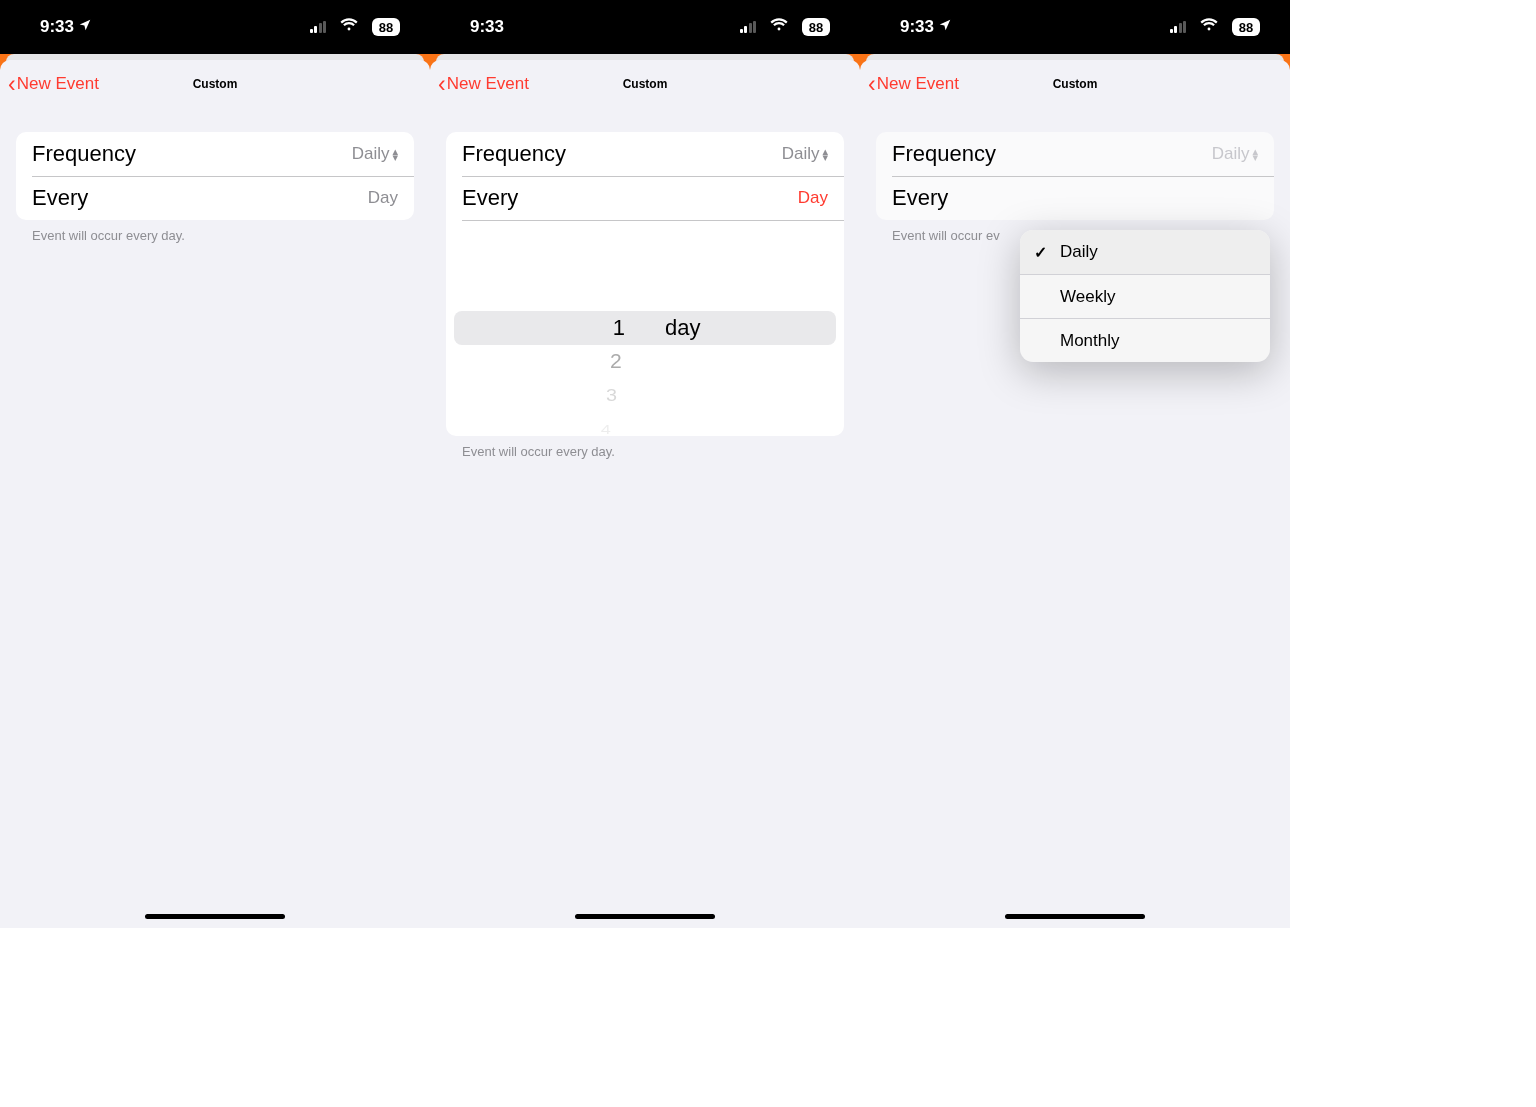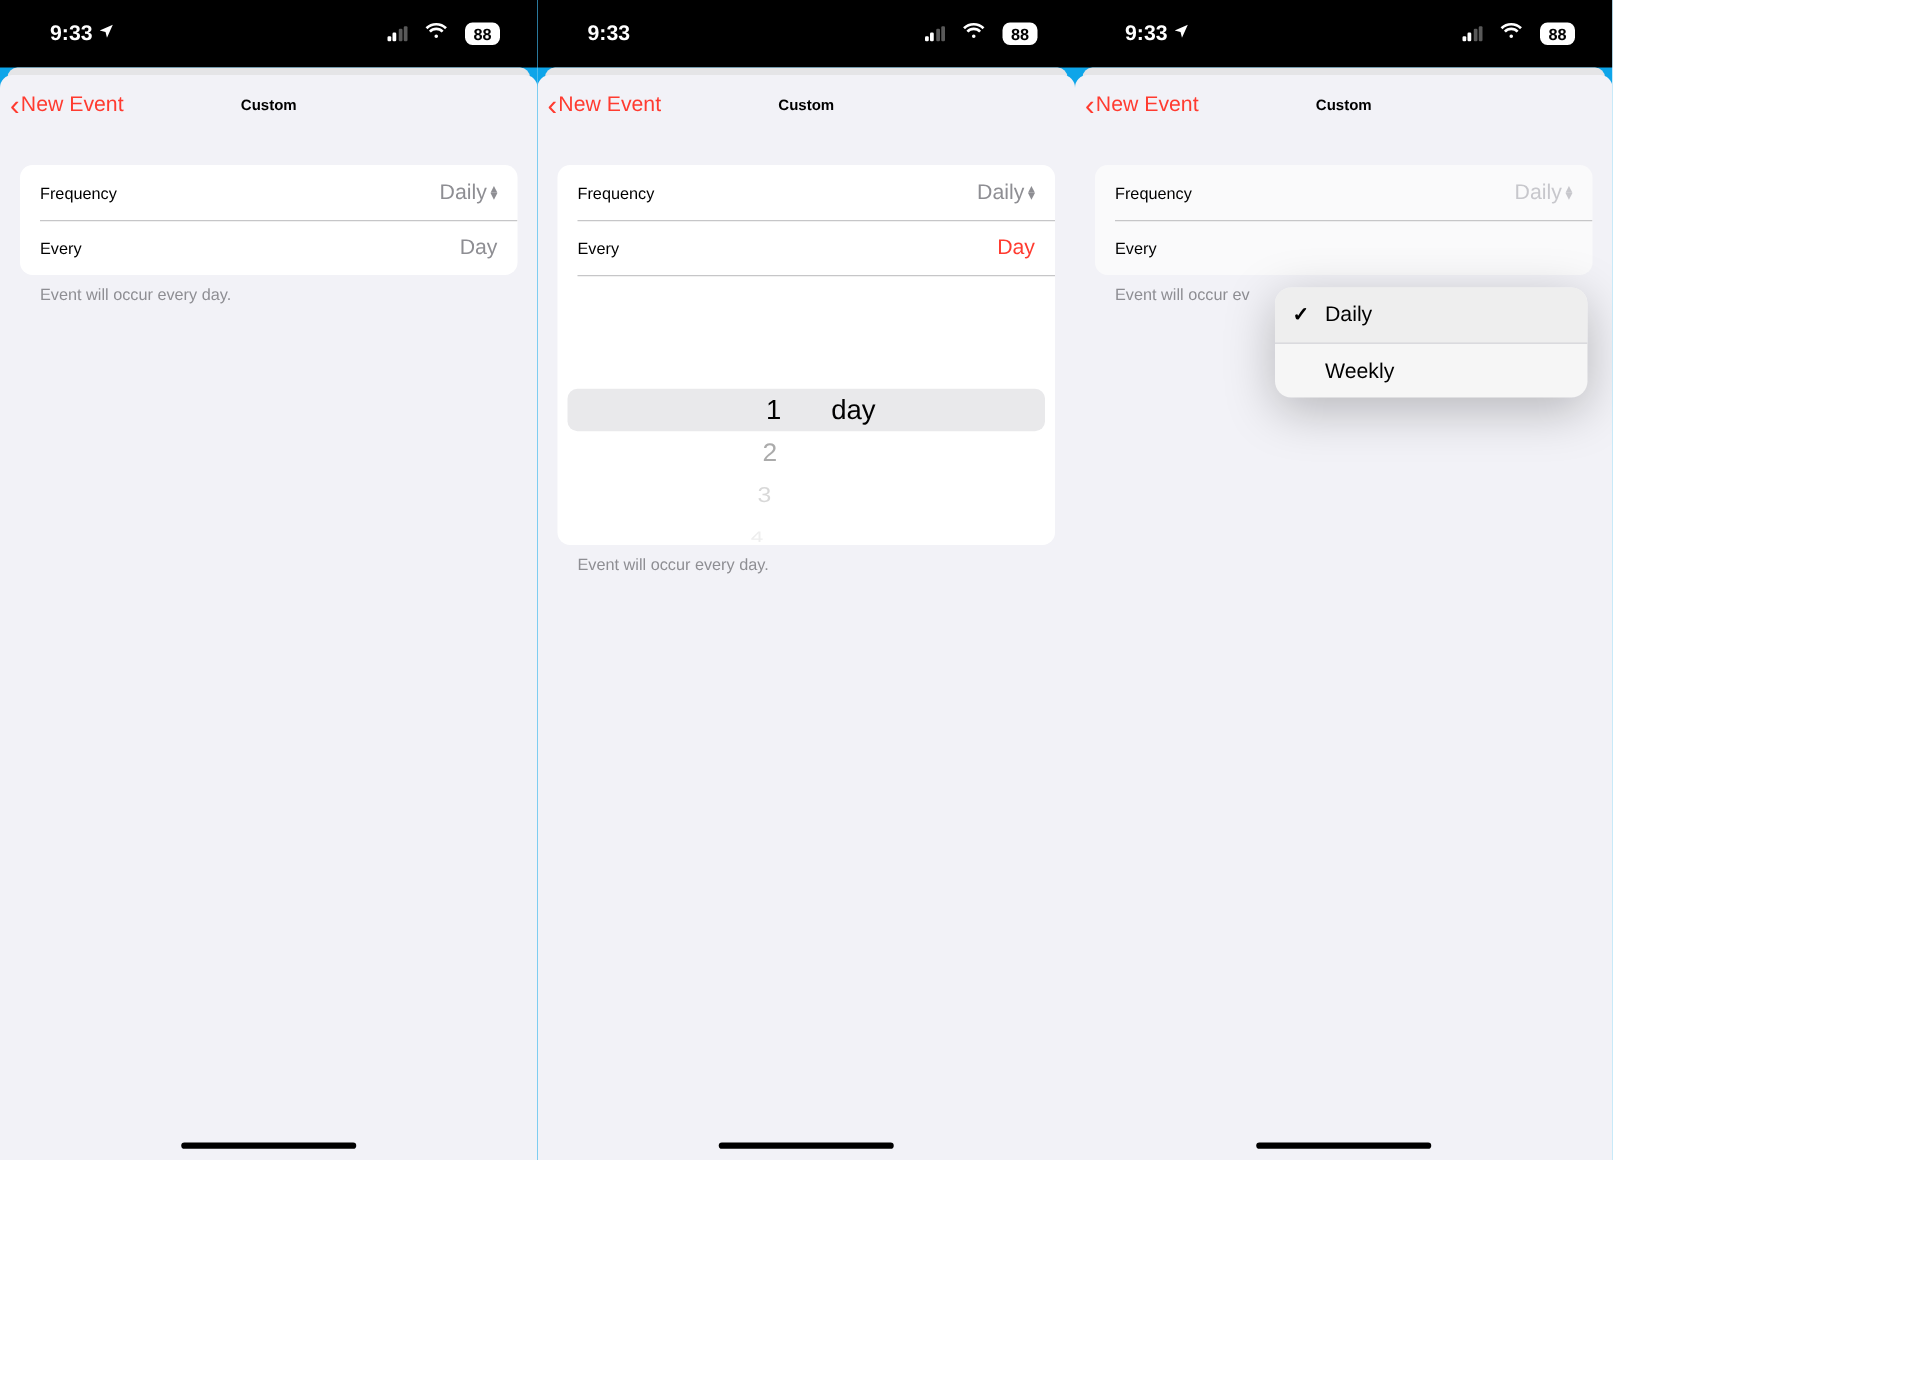--- a/index.html
+++ b/index.html
@@ -12,21 +12,21 @@
     body {
       background: #fff;
       width: 1290px;
       height: 928px;
       display: flex;
     }
     .phone {
       width: 430px;
       height: 928px;
       position: relative;
-      background: #0ea5e9;
+      background: #f97316;
       overflow: hidden;
     }
     .status-bar {
       height: 54px;
       background: #000;
       color: #fff;
       display: flex;
       align-items: center;
       justify-content: space-between;
       padding: 0 30px 0 40px;
@@ -136,21 +136,21 @@
       top: 0;
       left: 16px;
       right: 0;
       height: 0.5px;
       background: #c6c6c8;
     }
     .row-sep {
       position: relative;
     }
     .row-label {
-      font-size: 13px;
+      font-size: 22px;
       color: #000;
     }
     .row-value {
       font-size: 17px;
       display: flex;
       align-items: center;
       gap: 3px;
     }
     .gray-val { color: #8e8e93; }
     .red-val { color: #ff3b30; }
@@ -447,16 +447,19 @@
       <div class="footer-text">Event will occur ev</div>
     </div>
     <div class="popup-menu">
       <div class="menu-item selected">
         <span class="menu-check">✓</span>
         <span>Daily</span>
       </div>
       <div class="menu-item">
         <span>Weekly</span>
       </div>
+      <div class="menu-item">
+        <span>Monthly</span>
+      </div>
     </div>
     <div class="home-indicator"></div>
   </div>
 </div>
 
 </body></html>

